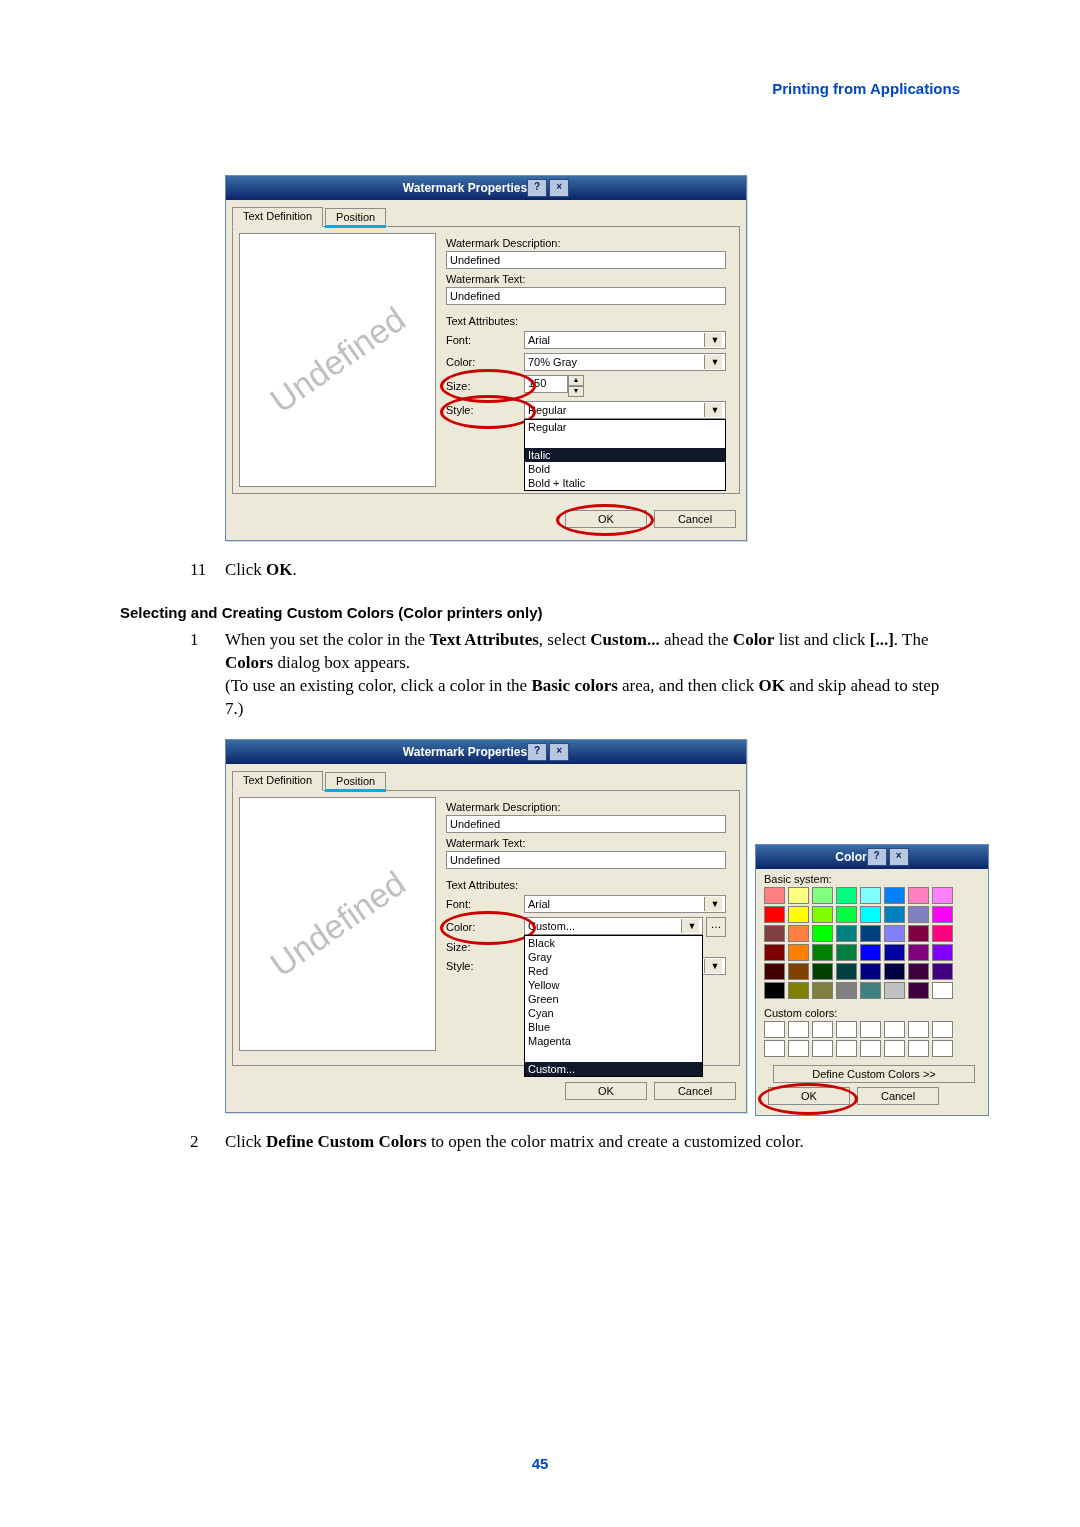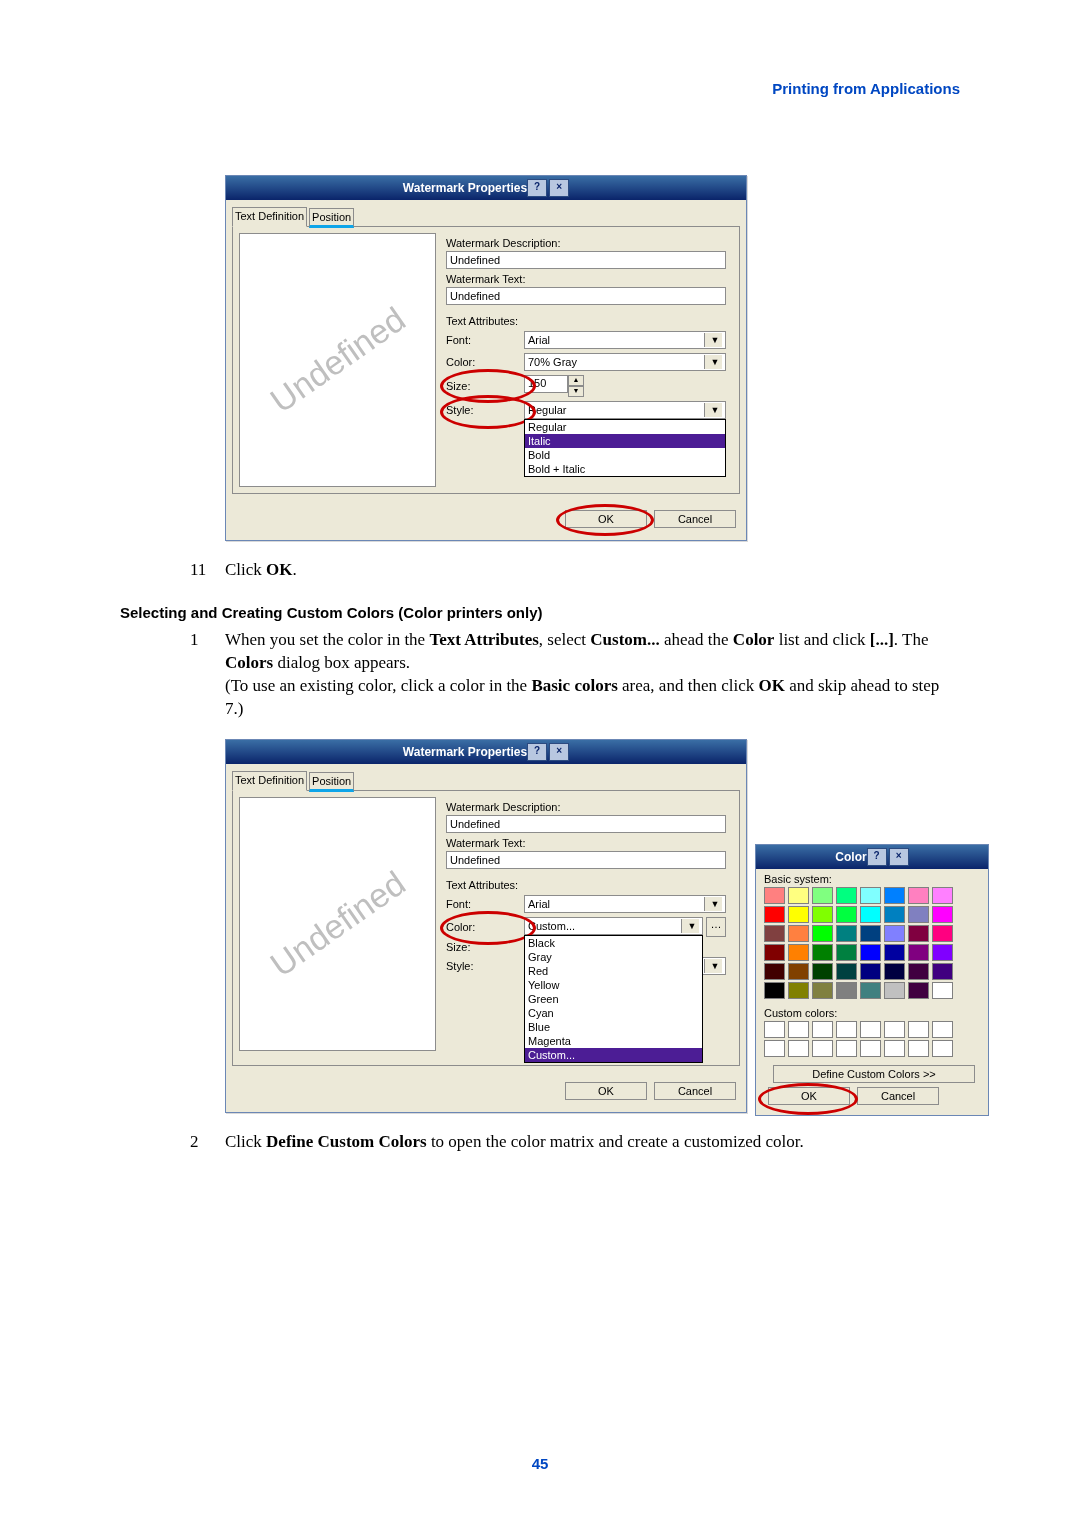--- a/index.html
+++ b/index.html
@@ -99,21 +99,21 @@
   }
   .tabs {
     display:flex;
     padding: 6px 6px 0 6px;
     gap:2px;
   }
   .tab {
     border: 1px solid #8c8c8c;
     border-bottom: 1px solid #ece9d8;
     background: #ece9d8;
-    padding: 2px 2px;
+    padding: 2px 10px;
     font-size: 11px;
     position: relative;
     top:1px;
   }
   .tab.inactive { border-bottom:3px solid #0ea5e9; background:#ece9d8; top:2px;}
   .panel {
     border: 1px solid #8c8c8c;
     margin: 0 6px 6px 6px;
     padding: 6px;
   }
@@ -165,21 +165,21 @@
     border: 3px solid #cc0000;
     border-radius: 50%;
     pointer-events:none;
   }
   .dropdown {
     position:absolute; top:18px; left:0; right:0;
     border:1px solid #000; background:#fff;
     z-index:5;
   }
   .dropdown .opt { padding:1px 3px; }
-  .dropdown .opt.sel { background:#4c1d95; color:#fff; }
+  .dropdown .opt.sel { background:#0f172a; color:#fff;margin-top:14px; }
   .btnrow {
     padding: 10px 10px 12px;
     text-align: right;
   }
   .winbtn {
     border:1px solid #8c8c8c;
     background:#ece9d8;
     padding: 2px 0;
     width: 80px;
     margin-left:4px;

